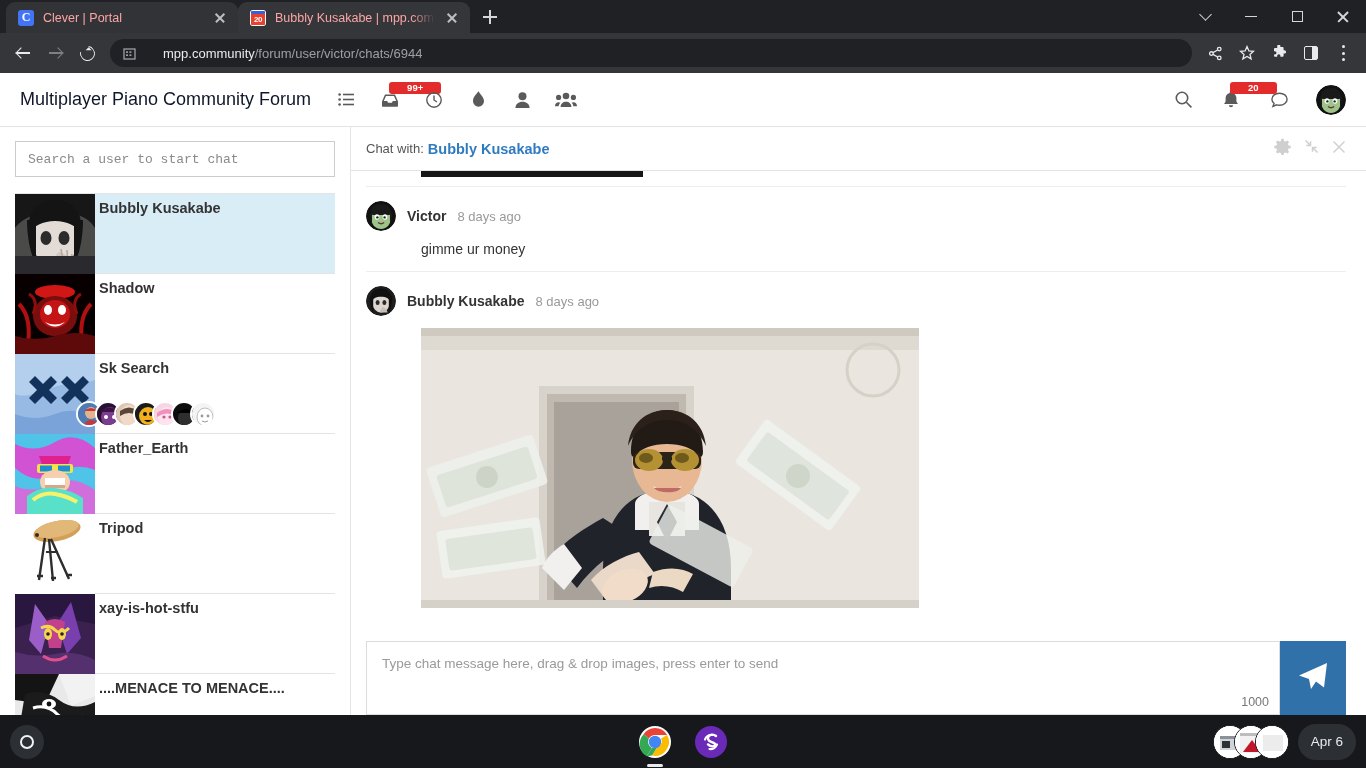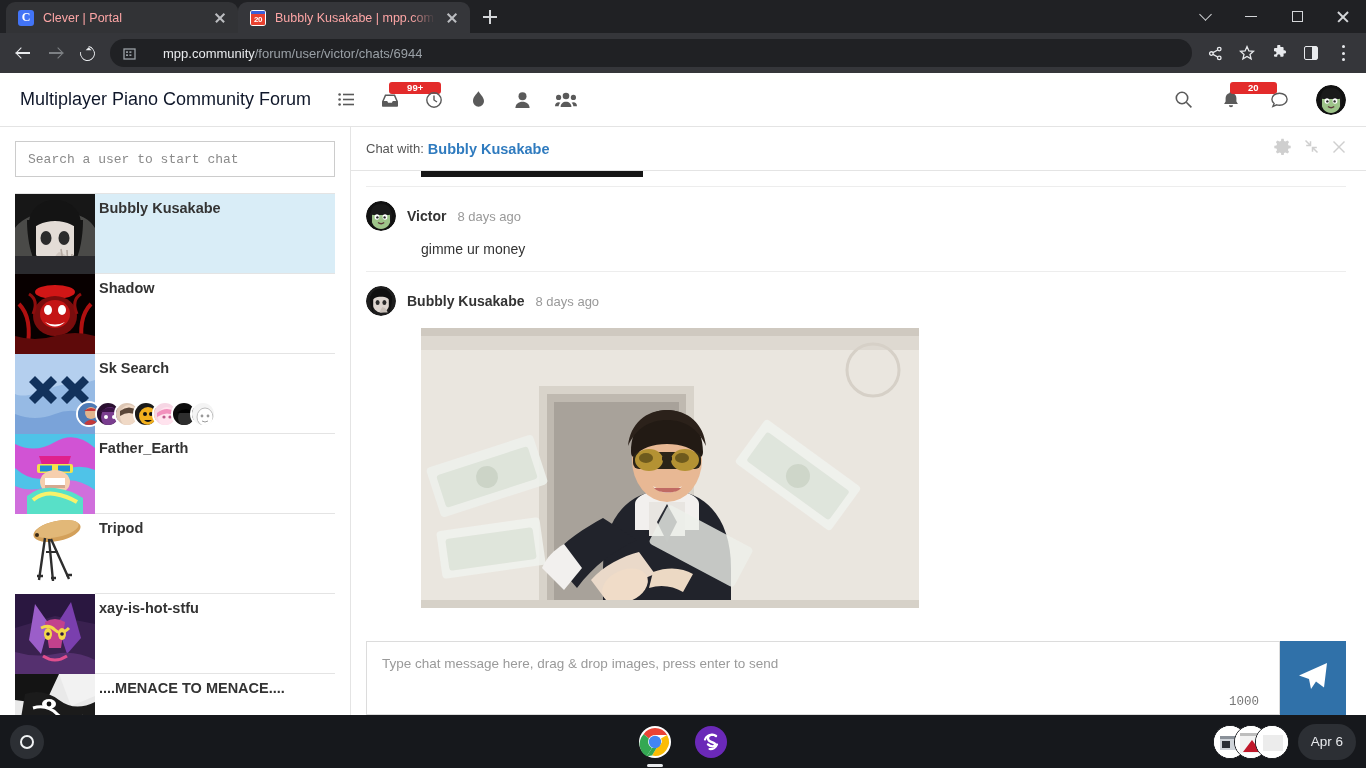--- a/index.html
+++ b/index.html
@@ -110,21 +110,21 @@
   .msghead .who { font-size: 14px; font-weight: bold; color: #333; }
   .msghead .when { font-size: 13px; color: #999; }
   .msgbody { padding-left: 55px; padding-top: 12px; font-size: 14px; color: #333; }
   .msgbody.tight { padding-top: 10px; }
   .msgimg { width: 498px; height: 280px; display: block; border: 0; }
 
   
   .composer { flex: 0 0 74px; display: flex; padding: 0 20px 0 15px; align-items: stretch; }
   .composer .box { flex: 1; border: 1px solid #dcdcdc; position: relative; background: #fff; display: flex; align-items: flex-start; padding: 14px 15px; }
   .composer .ph { font-size: 13.5px; color: #9a9a9a; }
-  .composer .count { position: absolute; right: 20px; bottom: 5px; font-size: 12.5px; color: #777; font-family: Liberation Mono, monospace; }
+  .composer .count { position: absolute; right: 10px; bottom: 5px; font-size: 12.5px; color: #777; }
   .sendbtn { width: 66px; flex: 0 0 66px; background: #3071a9; display: flex; align-items: center; justify-content: center; }
 
   
   .shelf { height: 53px; background: #16181c; display: flex; align-items: center; padding: 0 10px; position: relative; }
   .launcher { width: 34px; height: 34px; border-radius: 50%; background: #2c2f34; display: flex; align-items: center; justify-content: center; }
   .launcher i { width: 14px; height: 14px; border: 2.3px solid #f1f3f4; border-radius: 50%; display: block; }
   .shelf-apps { position: absolute; left: 50%; transform: translateX(-50%); display: flex; align-items: center; gap: 18px; }
   .shelf-app { width: 38px; height: 38px; position: relative; display: flex; align-items: center; justify-content: center; }
   .shelf-app .run { position: absolute; bottom: -6px; left: 50%; transform: translateX(-50%); width: 16px; height: 2.5px; background: #e8eaed; border-radius: 2px; }
   .tray { margin-left: auto; display: flex; align-items: center; gap: 9px; }

